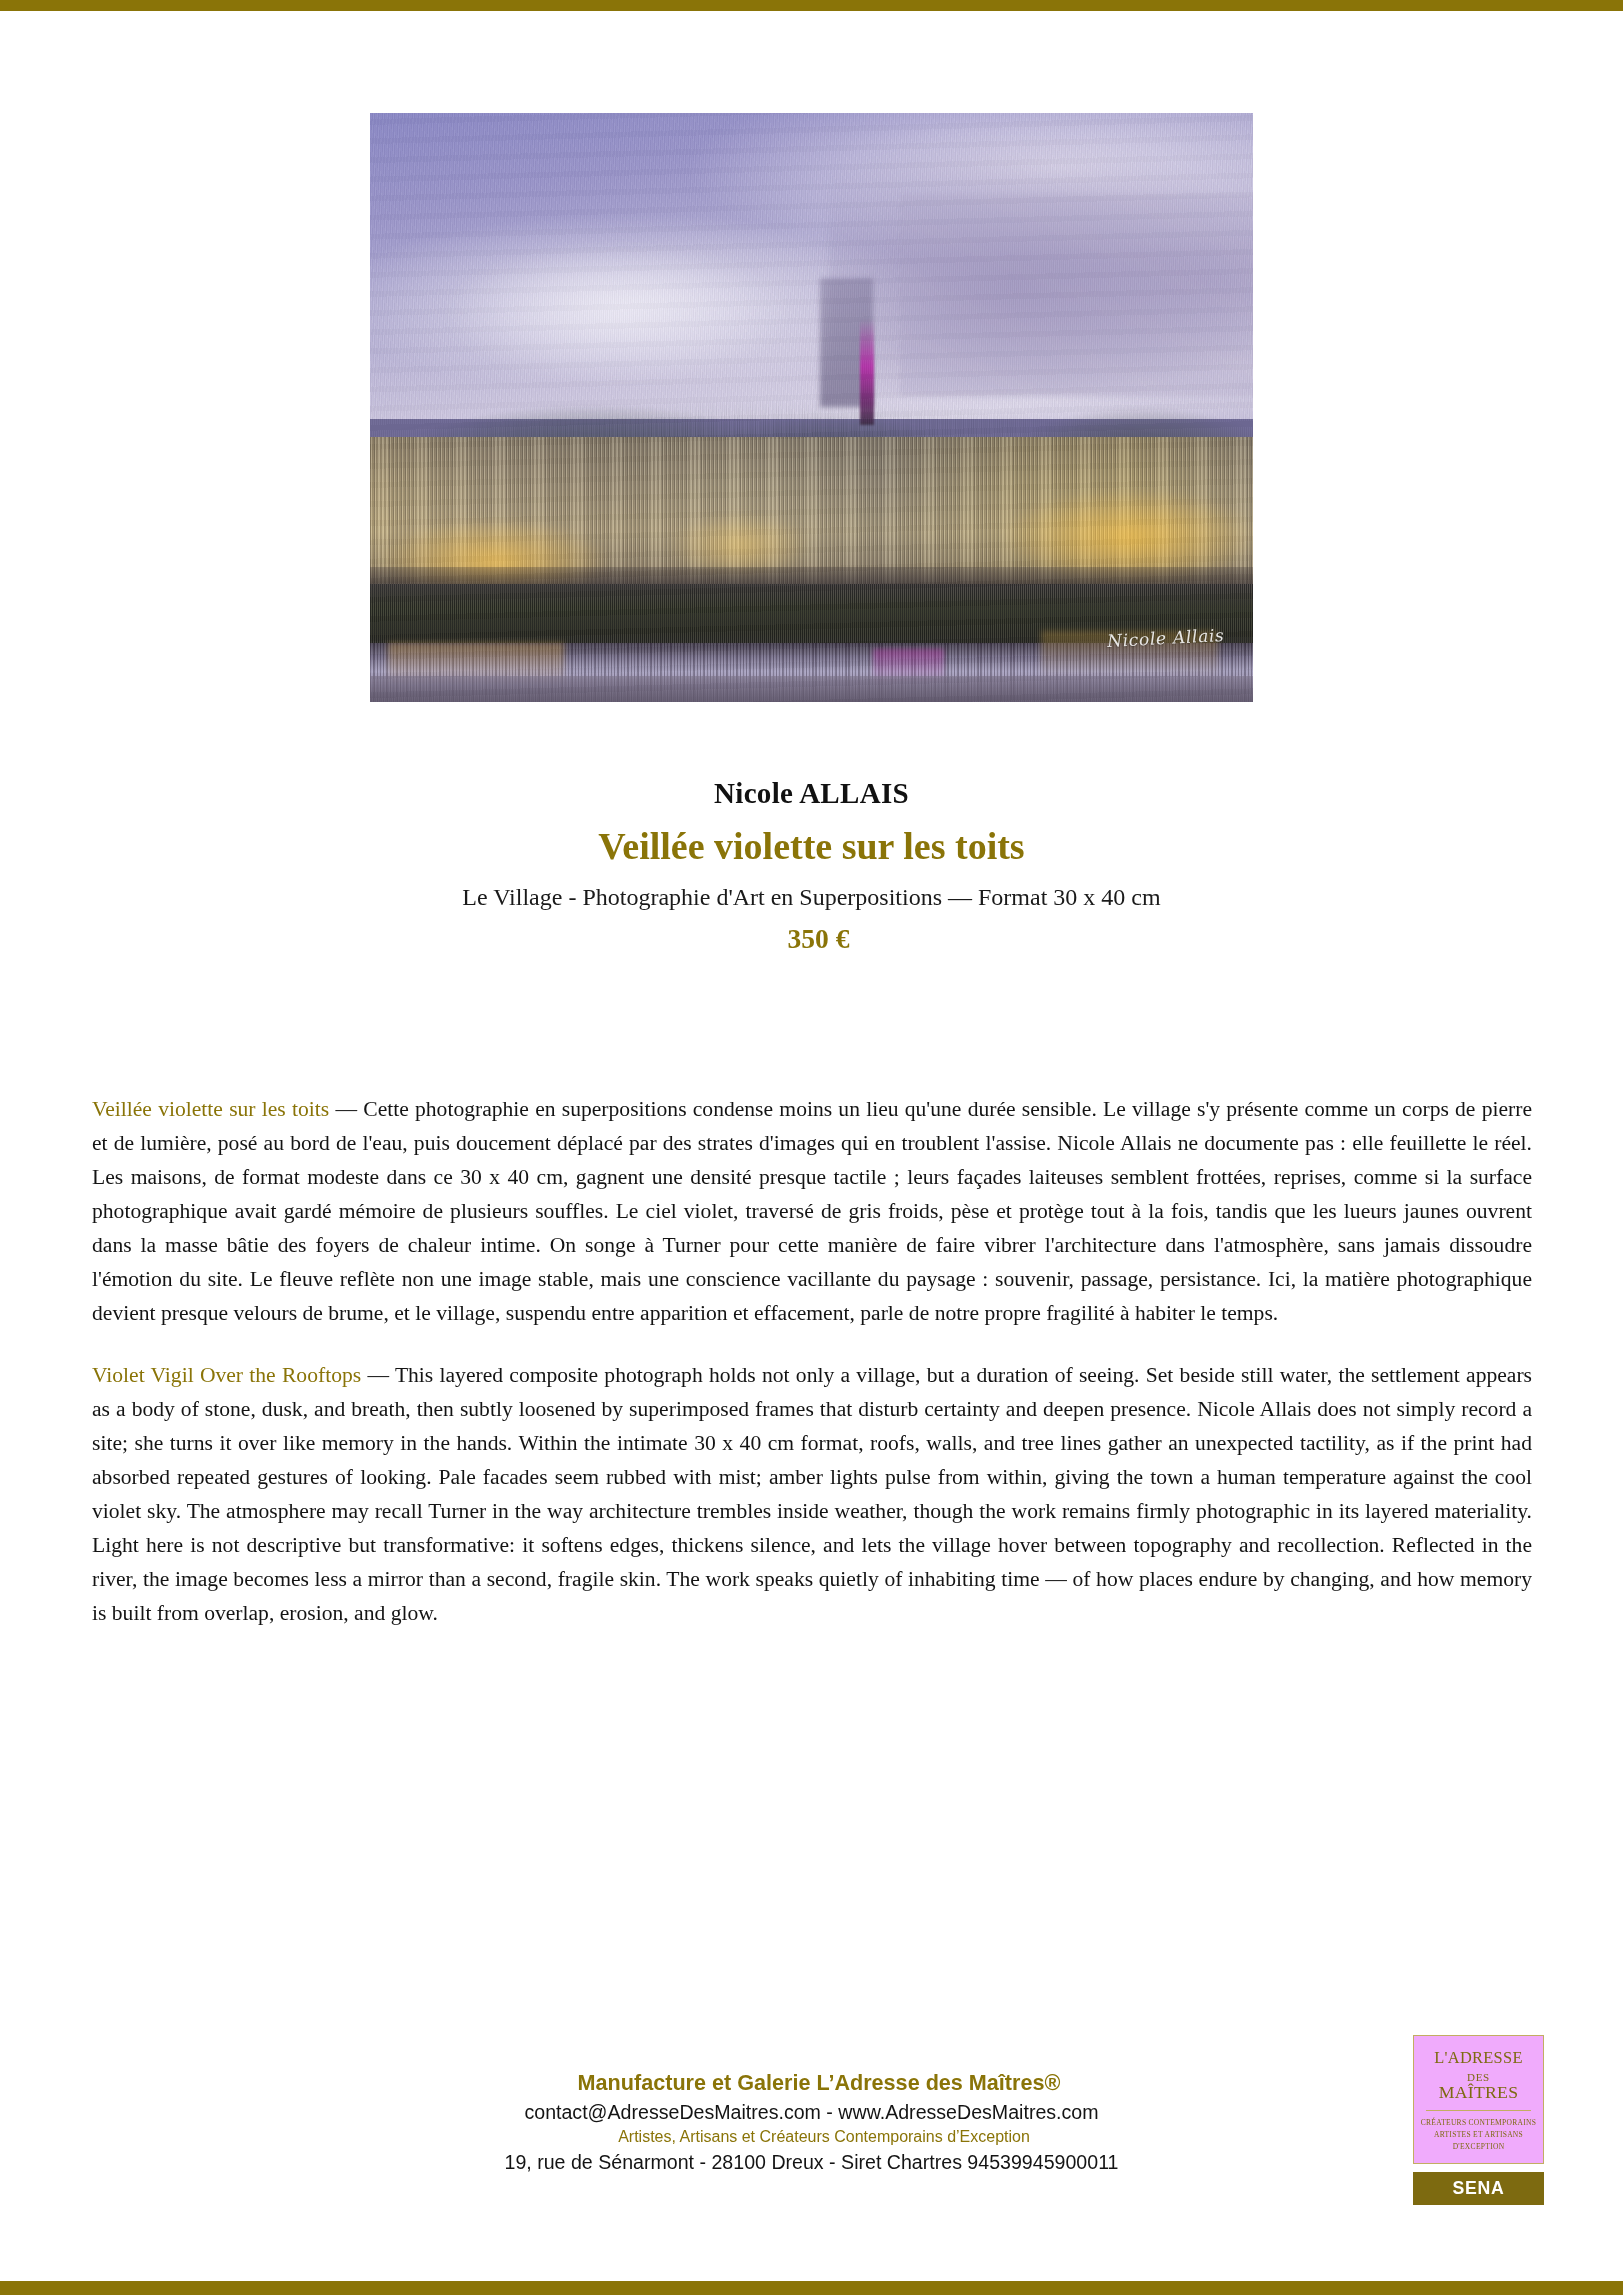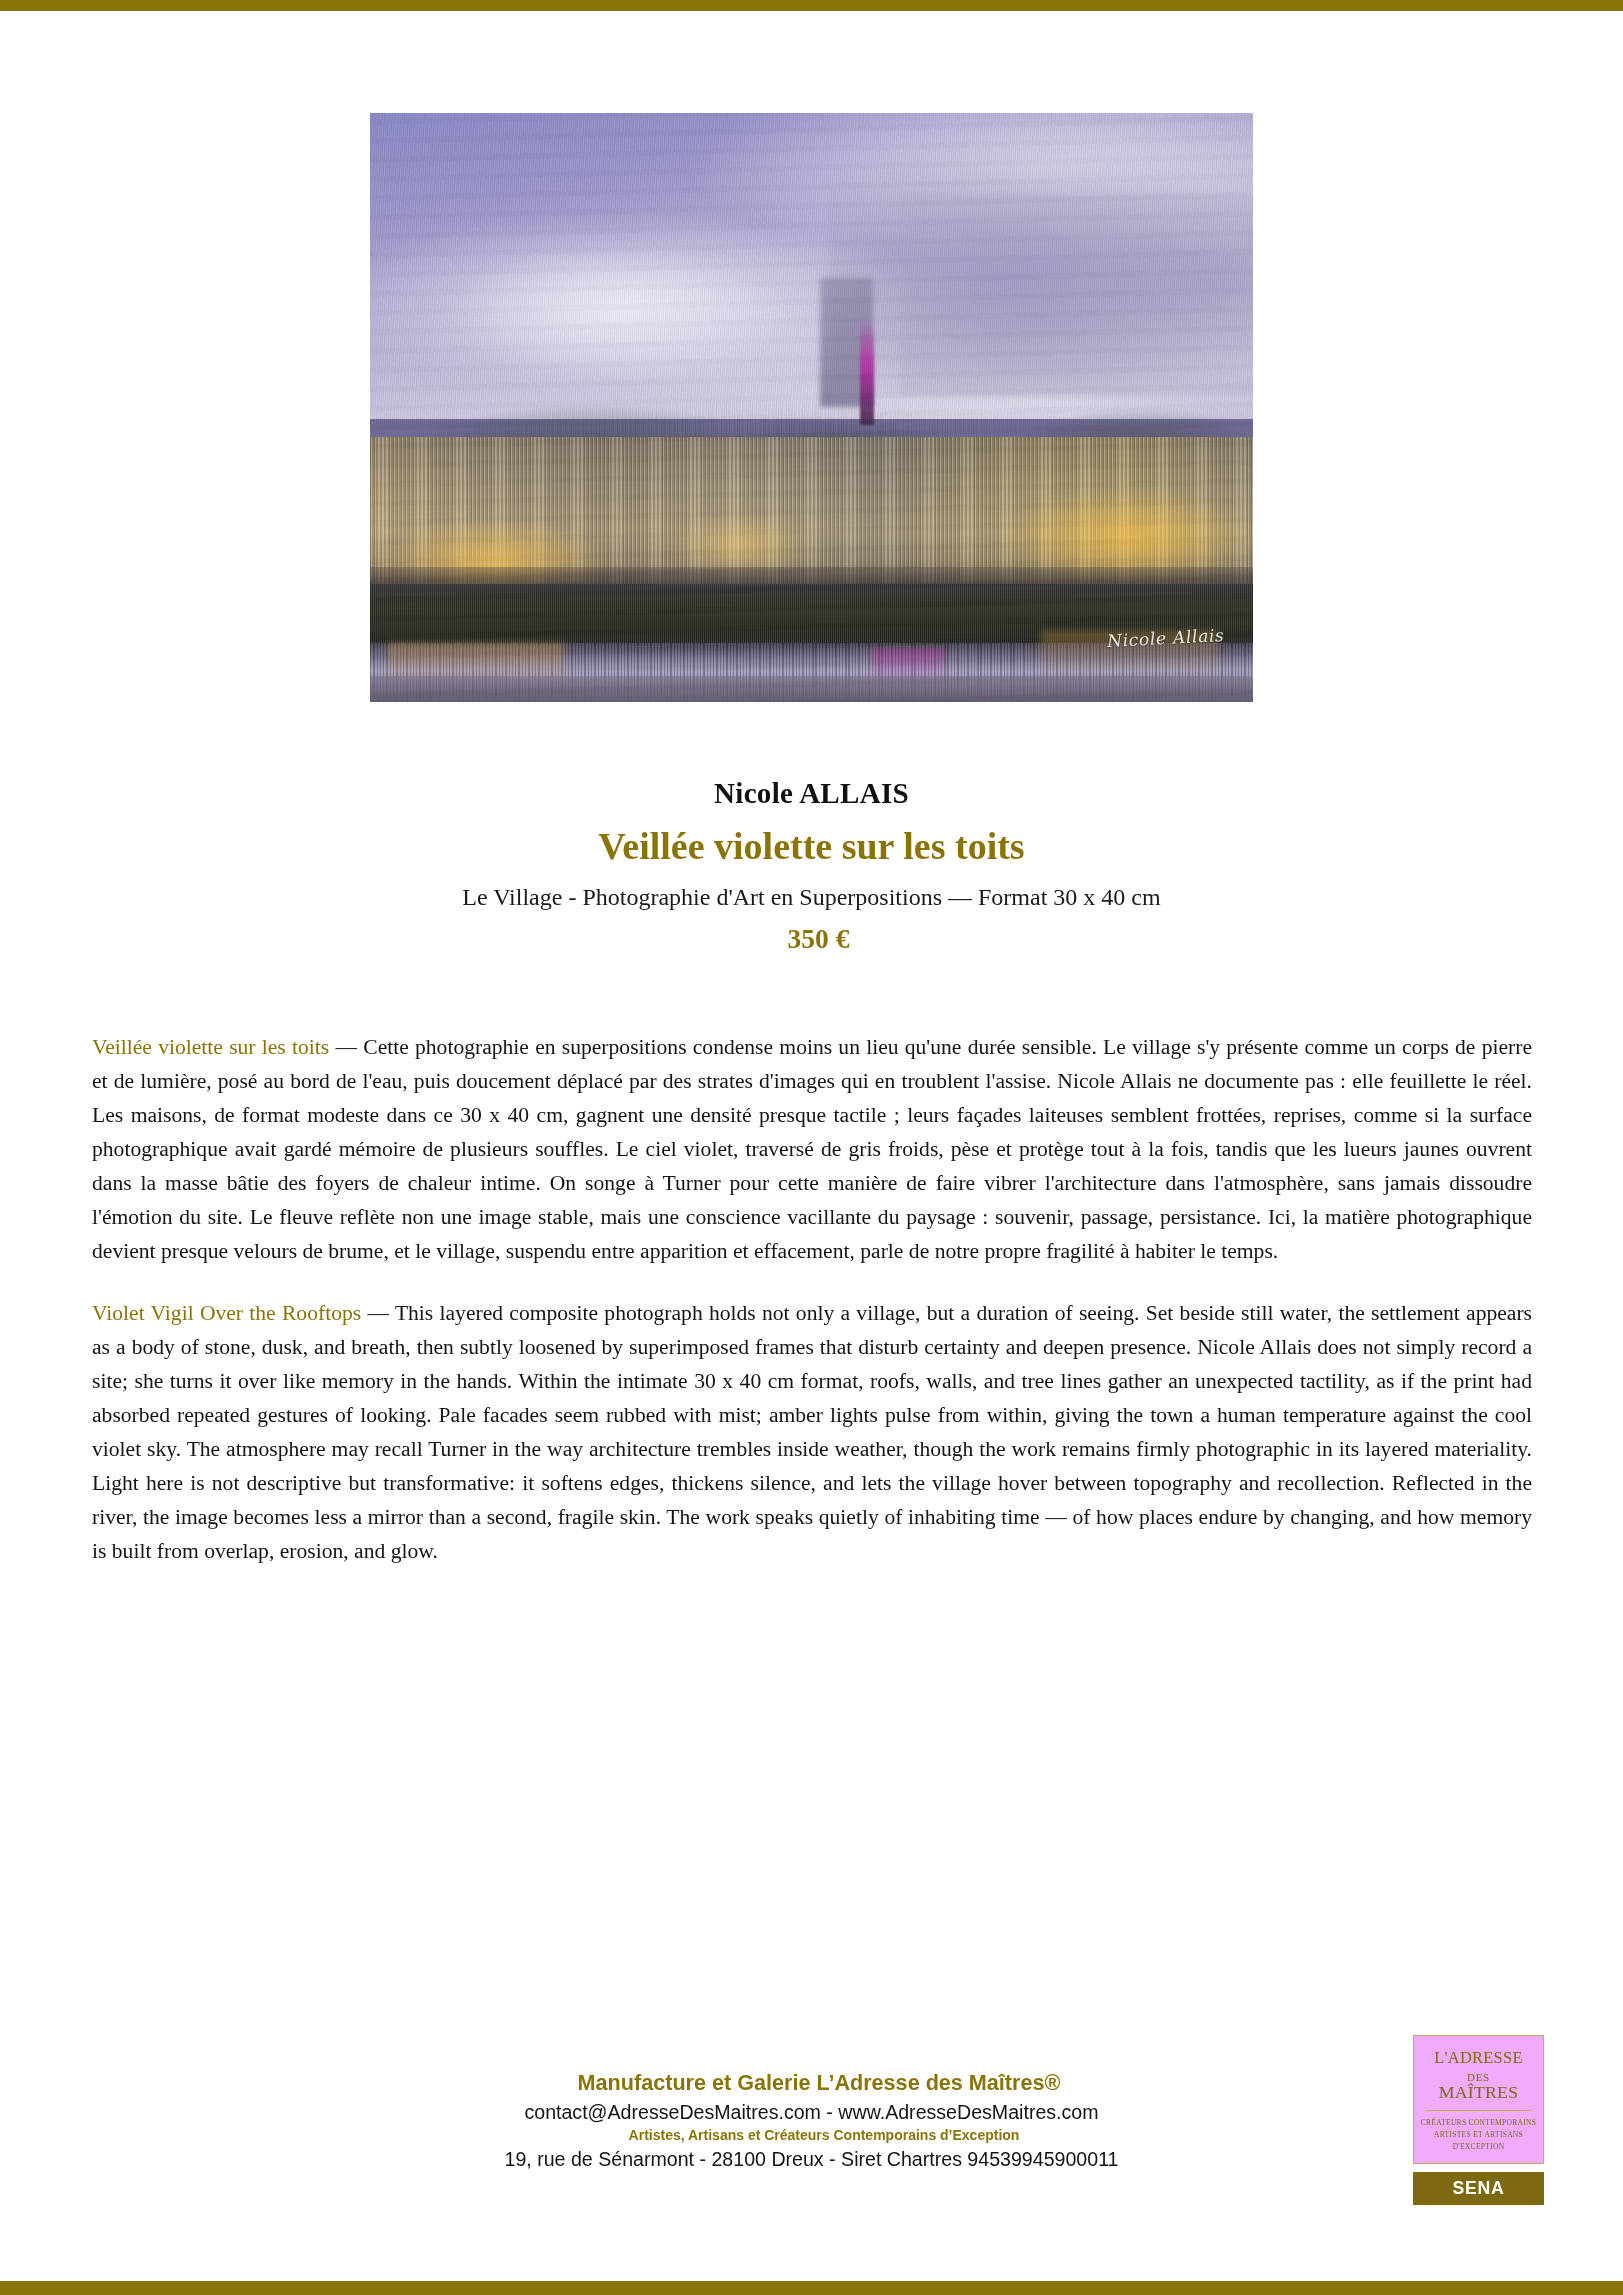--- a/index.html
+++ b/index.html
@@ -266,21 +266,21 @@
     font-size: 27.5px;
     color: #8a7408;
     margin-top: 10.5px;
     line-height: 1.2;
     margin-left: 14px;
   }
 
   
   .body-block {
     position: absolute;
-    left: 92px; top: 1030px;
+    left: 92px; top: 1092px;
     width: 1440px;
   }
   .para {
     font-family: "Liberation Serif", serif;
     font-size: 21.6px;
     line-height: 34px;
     color: #141414;
     text-align: justify;
     margin-bottom: 27.5px;
   }
@@ -296,21 +296,21 @@
   }
   .foot-1 {
     font-size: 21.6px; font-weight: bold; color: #8a7408;
     line-height: 1.42;
     margin-left: 15px;
   }
   .foot-2 {
     font-size: 19.6px; color: #141414; line-height: 1.42;
   }
   .foot-3 {
-    font-size: 14px; font-weight: bold; color: #8a7408; line-height: 1.42; padding-left: 25px;
+    font-size: 16px; font-weight: normal; color: #8a7408; line-height: 1.42; padding-left: 25px;
   }
   .foot-4 {
     font-size: 19.6px; color: #141414; line-height: 1.42;
   }
 
   
   .logo-area {
     position: absolute;
     left: 1413px; top: 2035px;
     width: 131px;

